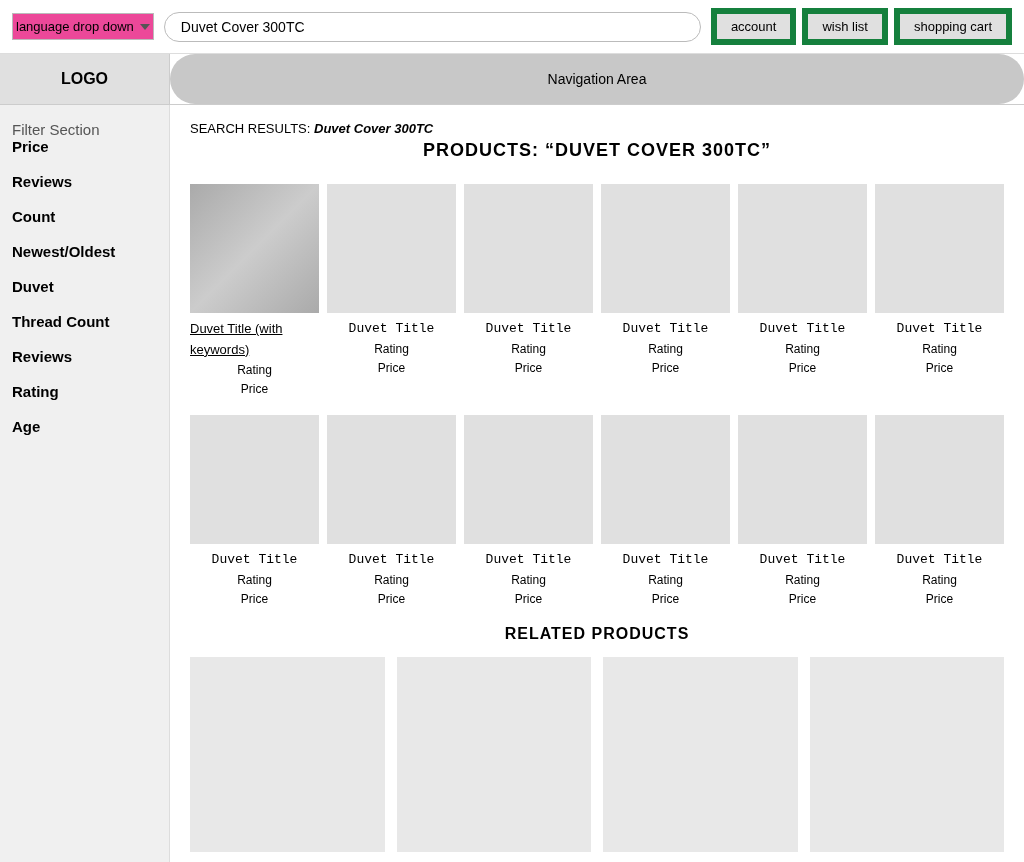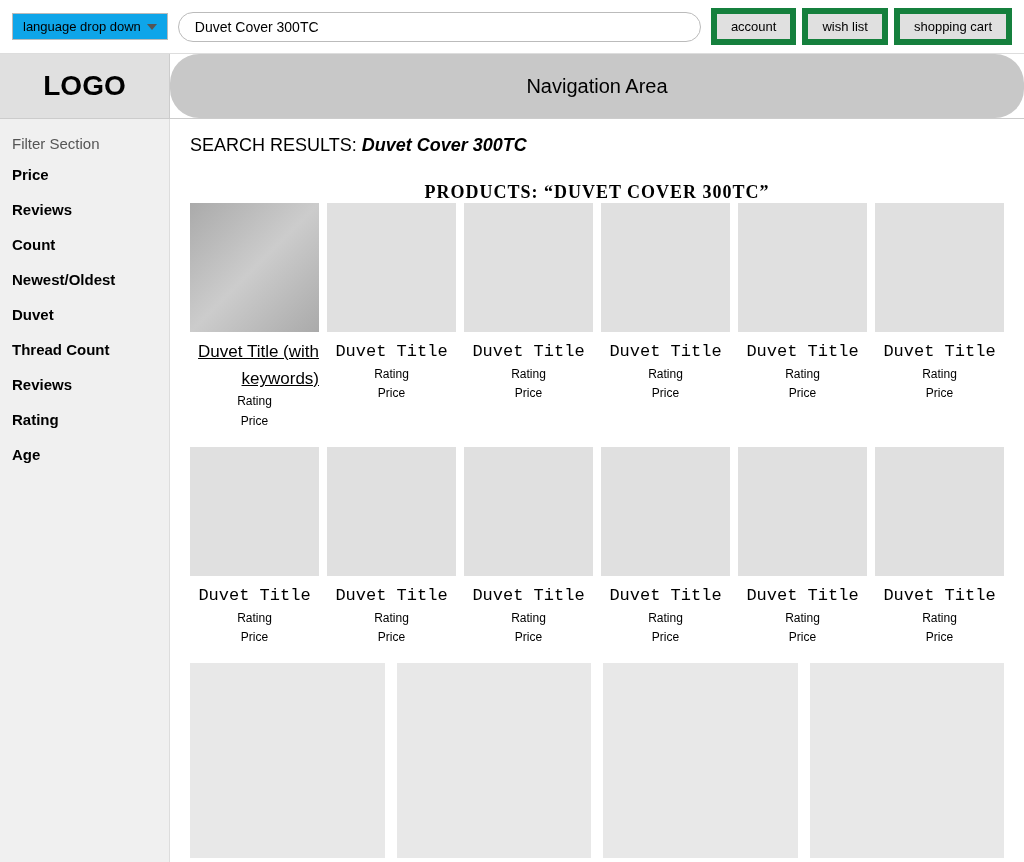--- a/index.html
+++ b/index.html
@@ -11,23 +11,23 @@
       align-items: center;
       padding: 8px 12px;
       gap: 10px;
       background: #fff;
       border-bottom: 1px solid #ddd;
     }
     .lang-dropdown {
       display: flex;
       align-items: center;
       gap: 6px;
-      background: #0ea5e9;
+      background: #ec4899;
       border: 1px solid #bbb;
-      padding: 5px 10px;
+      padding: 5px 3px;
       cursor: pointer;
       font-size: 13px;
       min-width: 140px;
     }
     .lang-dropdown .arrow {
       margin-left: auto;
       width: 0; height: 0;
       border-left: 5px solid transparent;
       border-right: 5px solid transparent;
       border-top: 6px solid #555;
@@ -58,32 +58,32 @@
       align-items: stretch;
       border-bottom: 1px solid #ccc;
     }
     .logo-box {
       width: 170px;
       min-width: 170px;
       background: #e0e0e0;
       display: flex;
       align-items: center;
       justify-content: center;
-      font-size: 28px;
+      font-size: 16px;
       font-weight: bold;
       padding: 16px;
       border-right: 1px solid #ccc;
     }
     .nav-area {
       flex: 1;
       background: #c8c8c8;
       display: flex;
       align-items: center;
       justify-content: center;
-      font-size: 20px;
+      font-size: 14px;
       padding: 16px;
       border-radius: 29px;
     }
 
     
     .main-layout {
       display: flex;
       min-height: 700px;
     }
 
@@ -91,49 +91,47 @@
     .sidebar {
       width: 170px;
       min-width: 170px;
       background: #f0f0f0;
       border-right: 1px solid #ddd;
       padding: 16px 12px;
     }
     .sidebar-title {
       font-size: 15px;
       color: #555;
-      margin-bottom: 14px;
     }
     .sidebar-item {
       font-weight: bold;
       font-size: 15px;
       margin-bottom: 18px;
       cursor: pointer;
     }
 
     
     .content {
       flex: 1;
       padding: 16px 20px;
       background: #fff;
     }
     .search-results-label {
-      font-size: 18px;
-      margin-bottom: 26px;
+      font-size: 13px;
+      margin-bottom: 4px;
     }
     .search-results-label strong {
       font-style: italic;
     }
     .products-heading {
       text-align: center;
       font-size: 18px;
       font-weight: bold;
       letter-spacing: 1px;
-      margin-bottom: 0;
-      font-family: Liberation Serif, serif;
+      margin-bottom: 23px;
     }
 
     
     .product-grid {
       display: grid;
       grid-template-columns: repeat(6, 1fr);
       gap: 8px;
       margin-bottom: 16px;
     }
     .product-card {
@@ -158,23 +156,23 @@
       position: absolute;
       inset: 0;
       background: linear-gradient(135deg, #aaa 0%, #ccc 50%, #aaa 100%);
     }
     .product-info {
       text-align: center;
       font-size: 12px;
       line-height: 1.6;
     }
     .product-title {
-      font-size: 17px;
+      font-size: 13px;
       text-decoration: underline;
-      text-align: right;
+      text-align: left;
     }
     .product-title.no-underline {
       text-decoration: none;
       font-family: Liberation Mono, monospace;
     }
 
     
     .related-heading {
       text-align: center;
       font-size: 16px;
@@ -352,20 +350,21 @@
       <div class="product-card">
         <div class="product-image"></div>
         <div class="product-info">
           <div class="product-title no-underline">Duvet Title</div>
           <div>Rating</div>
           <div>Price</div>
         </div>
       </div>
     </div>
 
+    <div class="related-heading">RELATED PRODUCTS</div>
 
     <div class="related-grid">
       <div class="related-card">
         <div class="related-image"></div>
       </div>
       <div class="related-card">
         <div class="related-image"></div>
       </div>
       <div class="related-card">
         <div class="related-image"></div>

